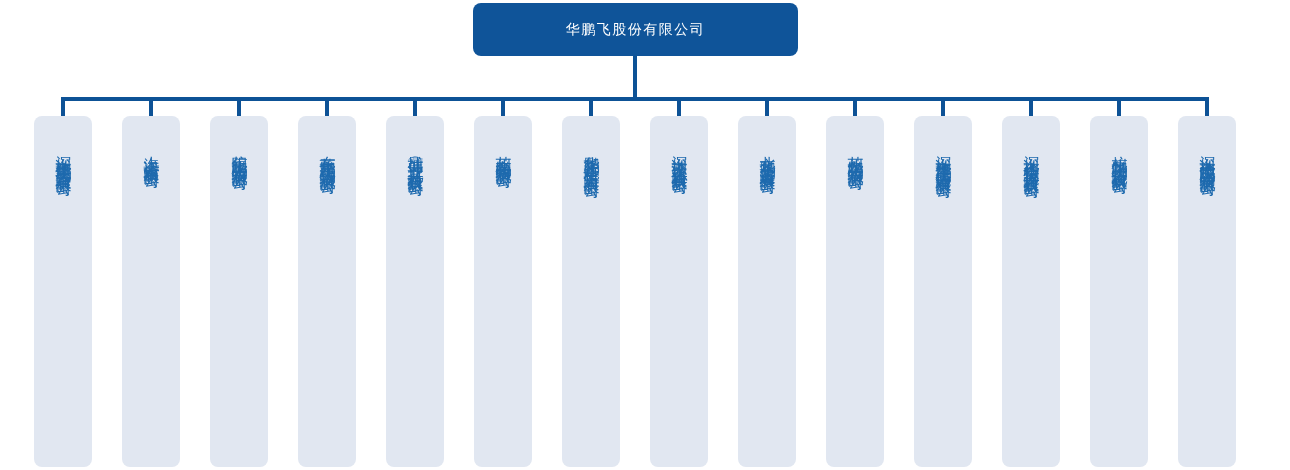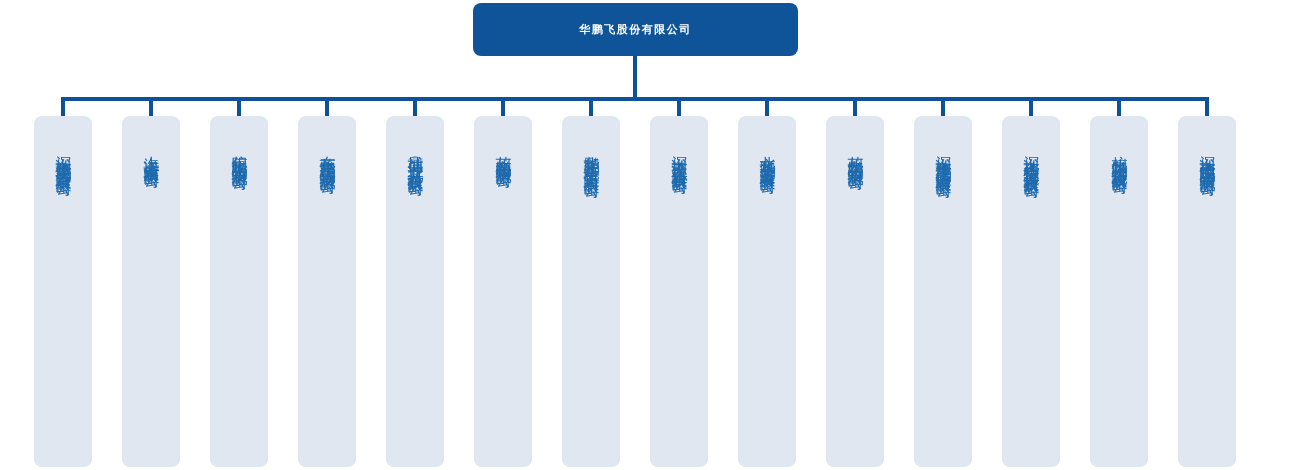--- a/index.html
+++ b/index.html
@@ -22,22 +22,22 @@
     width: 325px;
     height: 53px;
     background: var(--parent-fill, #0F5499);
     border-radius: 8px;
     display: flex;
     align-items: center;
     justify-content: center;
   }
   .root-node span {
     color: var(--parent-text, #ffffff);
-    font-size: 11px;
-    font-weight: bold;
+    font-size: 14px;
+    font-weight: normal;
     letter-spacing: 1.5px;
     white-space: nowrap;
   }
 
   
   .stem {
     position: absolute;
     left: 633px;
     top: 56px;
     width: 4px;

